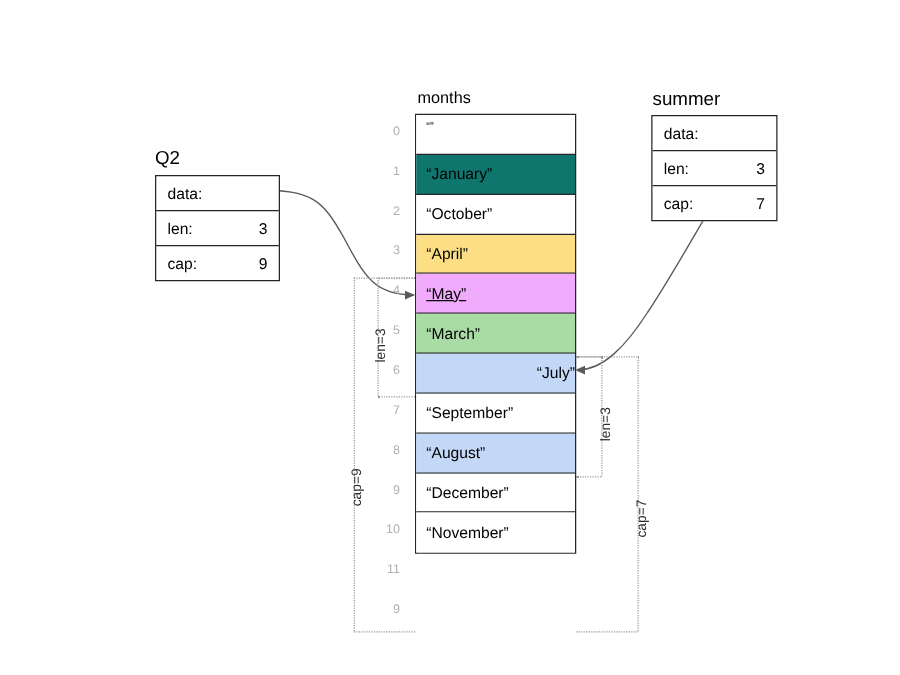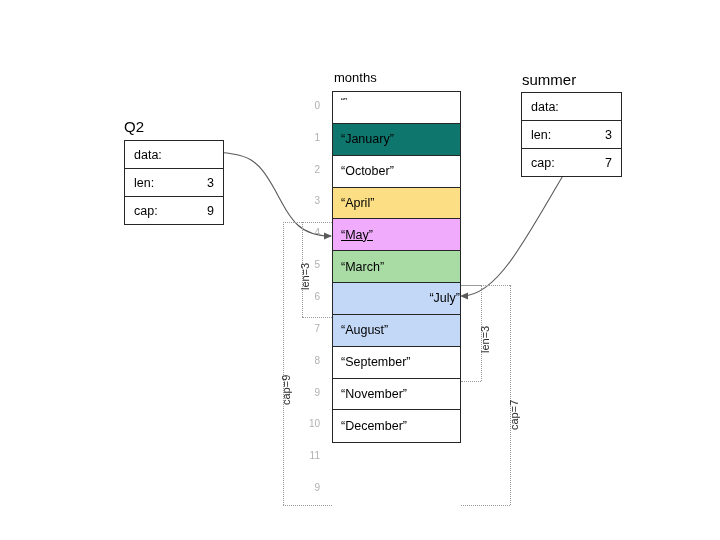--- a/index.html
+++ b/index.html
@@ -142,31 +142,31 @@
     </div>
     <div class="cell" style="background: #f0abfc; text-decoration: underline;">
       <span>“May”</span>
     </div>
     <div class="cell" style="background: rgb(169, 219, 165);">
       <span>“March”</span>
     </div>
     <div class="cell" style="background: rgb(195, 216, 247); justify-content: flex-end;">
       <span>“July”</span>
     </div>
+    <div class="cell" style="background: rgb(255, 255, 255);">
+      <span>“September”</span>
+    </div>
     <div class="cell" style="background: rgb(195, 216, 247);">
       <span>“August”</span>
     </div>
     <div class="cell" style="background: rgb(255, 255, 255);">
-      <span>“September”</span>
+      <span>“December”</span>
     </div>
     <div class="cell" style="background: rgb(255, 255, 255);">
       <span>“November”</span>
-    </div>
-    <div class="cell" style="background: rgb(255, 255, 255);">
-      <span>“December”</span>
     </div>
   </div>
 <div id="index-layer">
     <div class="idx" style="top: 99.925px;">0</div>
     <div class="idx" style="top: 131.775px;">1</div>
     <div class="idx" style="top: 163.625px;">2</div>
     <div class="idx" style="top: 195.475px;">3</div>
     <div class="idx" style="top: 227.325px;">4</div>
     <div class="idx" style="top: 259.175px;">5</div>
     <div class="idx" style="top: 291.025px;">6</div>

